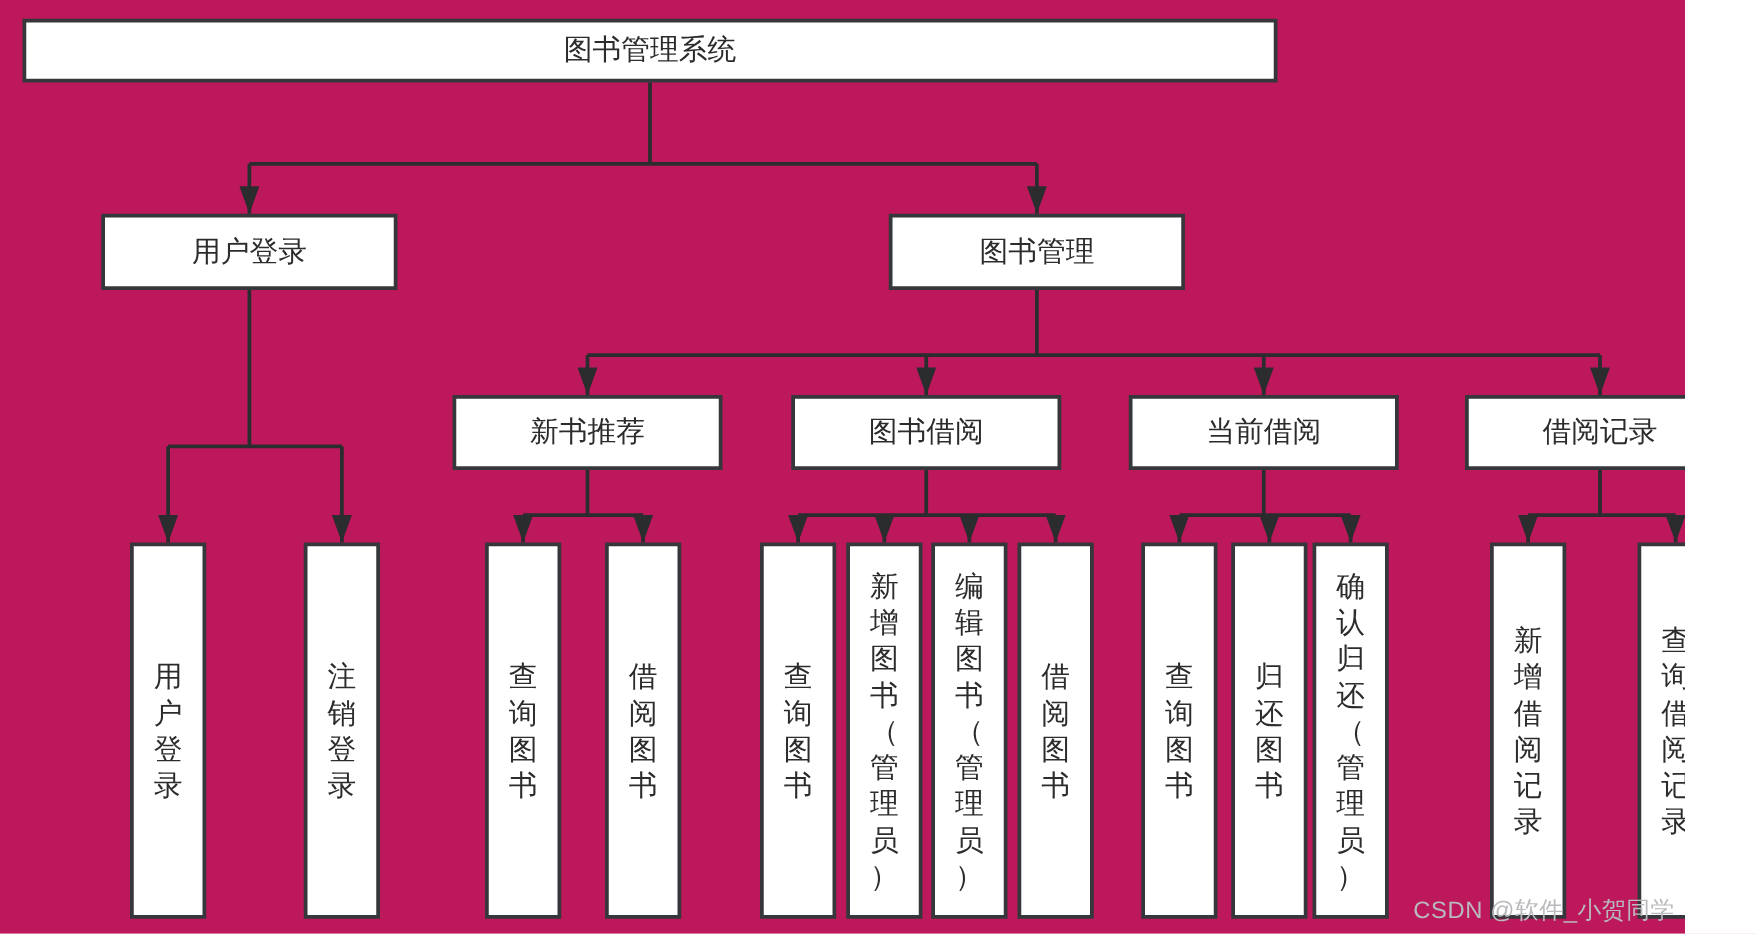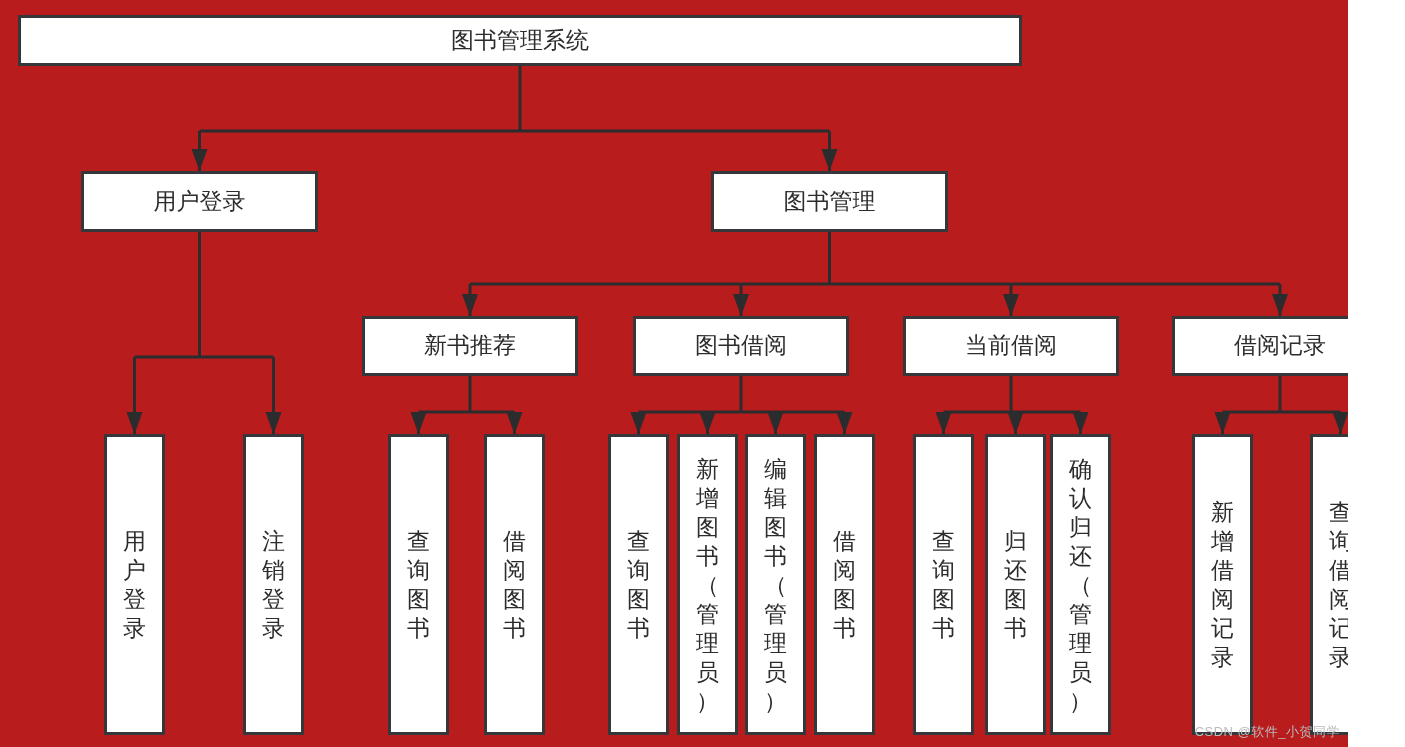--- a/index.html
+++ b/index.html
@@ -7,21 +7,21 @@
     padding: 0;
     background: #ffffff;
   }
   body {
     font-family: "Liberation Sans", "DejaVu Sans", sans-serif;
   }
   #diagram-root {
     position: relative;
     width: 1348px;
     height: 747px;
-    background: #b91c1c;
+    background: #be185d;
     overflow: hidden;
     text-decoration: underline;
   }
   svg.diagram-canvas {
     position: absolute;
     left: 0;
     top: 0;
     width: 1405px;
     height: 747px;
     display: block;
@@ -53,21 +53,21 @@
     font-size: 23px;
     fill: #2c2c2c;
     text-anchor: middle;
     white-space: pre;
   }
   .watermark-text {
     position: absolute;
     right: 8px;
     bottom: 6px;
     font-family: "Liberation Sans", "DejaVu Sans", sans-serif;
-    font-size: 13px;
+    font-size: 19px;
     color: #b9babd;
     letter-spacing: 0.5px;
     user-select: none;
     pointer-events: none;
     white-space: nowrap;
   }
 </style>
 </head>
 <body>
 

